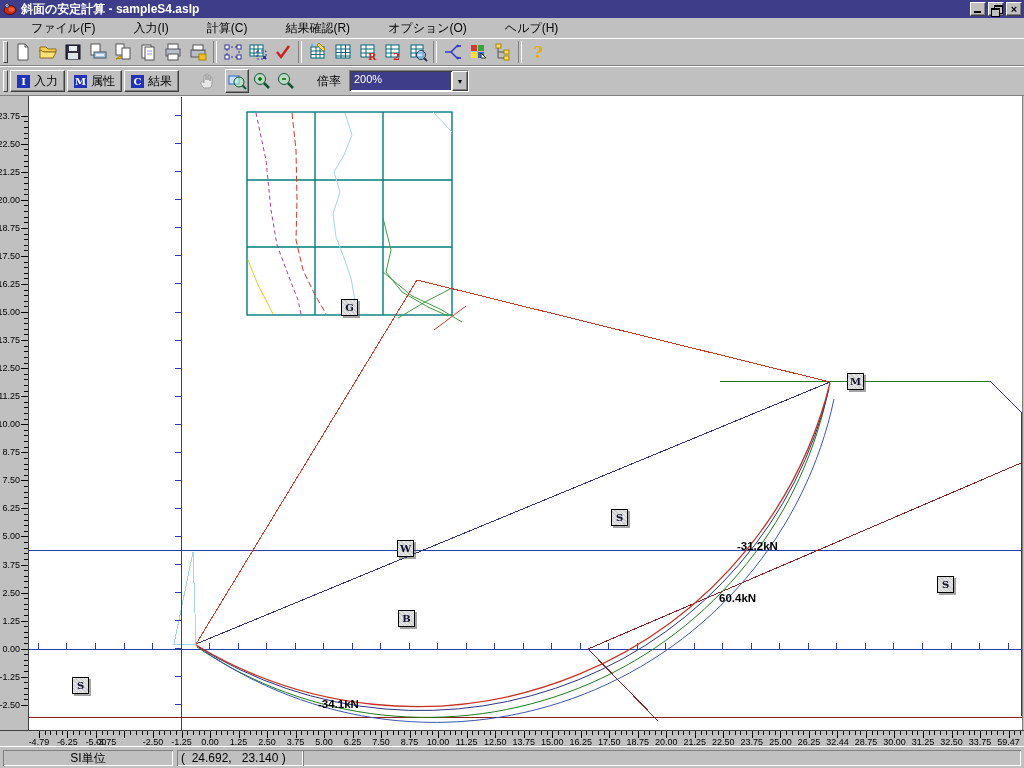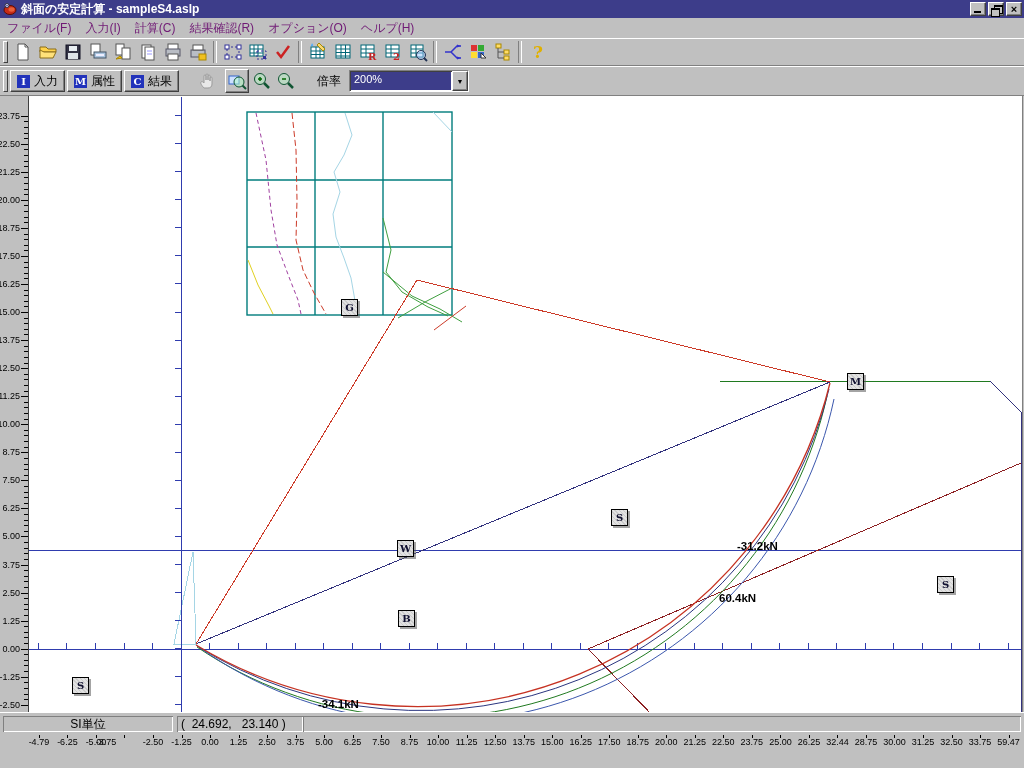--- a/index.html
+++ b/index.html
@@ -17,21 +17,21 @@
         border-color:#fff #404040 #404040 #fff;box-shadow:inset -1px -1px 0 #808080;
         padding:0;font-size:9px;line-height:10px;color:#000;font-weight:bold;}
   .wbtn .minbar{position:absolute;left:3px;bottom:2px;width:7px;height:2px;background:#000;}
   .wbtn .rs1{position:absolute;left:5px;top:2px;width:7px;height:6px;border:1px solid #000;border-top-width:2px;background:#c0c0c0;}
   .wbtn .rs2{position:absolute;left:2px;top:5px;width:7px;height:6px;border:1px solid #000;border-top-width:2px;background:#c0c0c0;}
   .wbtn .xg{position:absolute;left:0;top:0;width:14px;height:12px;font-size:11px;font-weight:bold;text-align:center;line-height:12px;}
 
   
   .menubar{position:absolute;left:0;top:18px;width:1024px;height:20px;background:#c0c0c0;
            display:flex;align-items:center;border-bottom:1px solid #808080;box-shadow:0 1px 0 #fff;}
-  .menuitem{padding:5px 7px;white-space:nowrap;color:#701a75;}
+  .menuitem{padding:5px 7px;white-space:nowrap;color:#000000;margin-left:24px;}
 
   
   .toolbar{position:absolute;left:0;width:1024px;background:#c0c0c0;display:flex;align-items:center;
            border-top:1px solid #fff;border-bottom:1px solid #808080;}
   .tb1{top:38px;height:26px;}
   .tb2{top:66px;height:28px;}
   .grip{width:3px;height:20px;margin:0 2px 0 3px;background:#c0c0c0;
         border:1px solid;border-color:#fff #404040 #404040 #fff;}
   .tbtn{width:25px;height:24px;display:flex;align-items:center;justify-content:center;
         background:#c0c0c0;border:1px solid #c0c0c0;padding:0;}
@@ -67,21 +67,21 @@
 
   .boxlabel{position:absolute;width:15px;height:15px;border:1px solid #000;
             background:#e2e2e2;
             background-image:repeating-linear-gradient(45deg,rgba(0,0,0,0.10) 0 1px,transparent 1px 3px);
             box-shadow:2px 2px 0 rgba(90,90,90,0.55);
             font-family:"DejaVu Serif",serif;font-weight:bold;font-size:10px;color:#101030;
             display:flex;align-items:center;justify-content:center;}
   .anno{position:absolute;font-weight:bold;font-size:11.5px;color:#000;white-space:nowrap;}
 
   
-  .statusbar{position:absolute;left:0;top:712px;width:1024px;height:22px;background:#c0c0c0;
+  .statusbar{position:absolute;left:0;top:746px;width:1024px;height:22px;background:#c0c0c0;
              border-top:1px solid #fff;}
   .spanel{position:absolute;top:3px;height:16px;box-shadow:inset 1px 1px 0 #808080,inset -1px -1px 0 #fff;
           font-size:12px;color:#000;white-space:pre;overflow:hidden;line-height:16px;}
   .p1{left:3px;width:170px;text-align:center;}
   .p2{left:177px;width:122px;padding-left:4px;}
   .p3{left:303px;right:3px;}
 </style>
 </head>
 <body>
 

